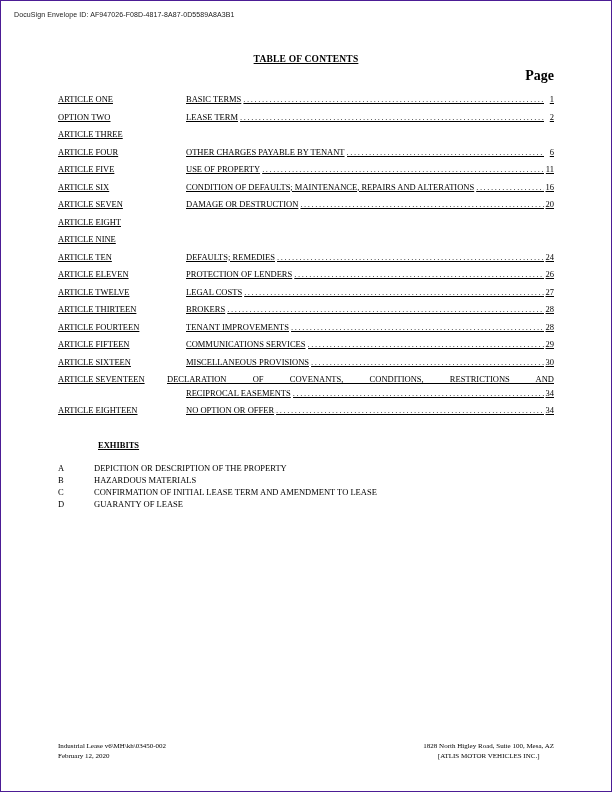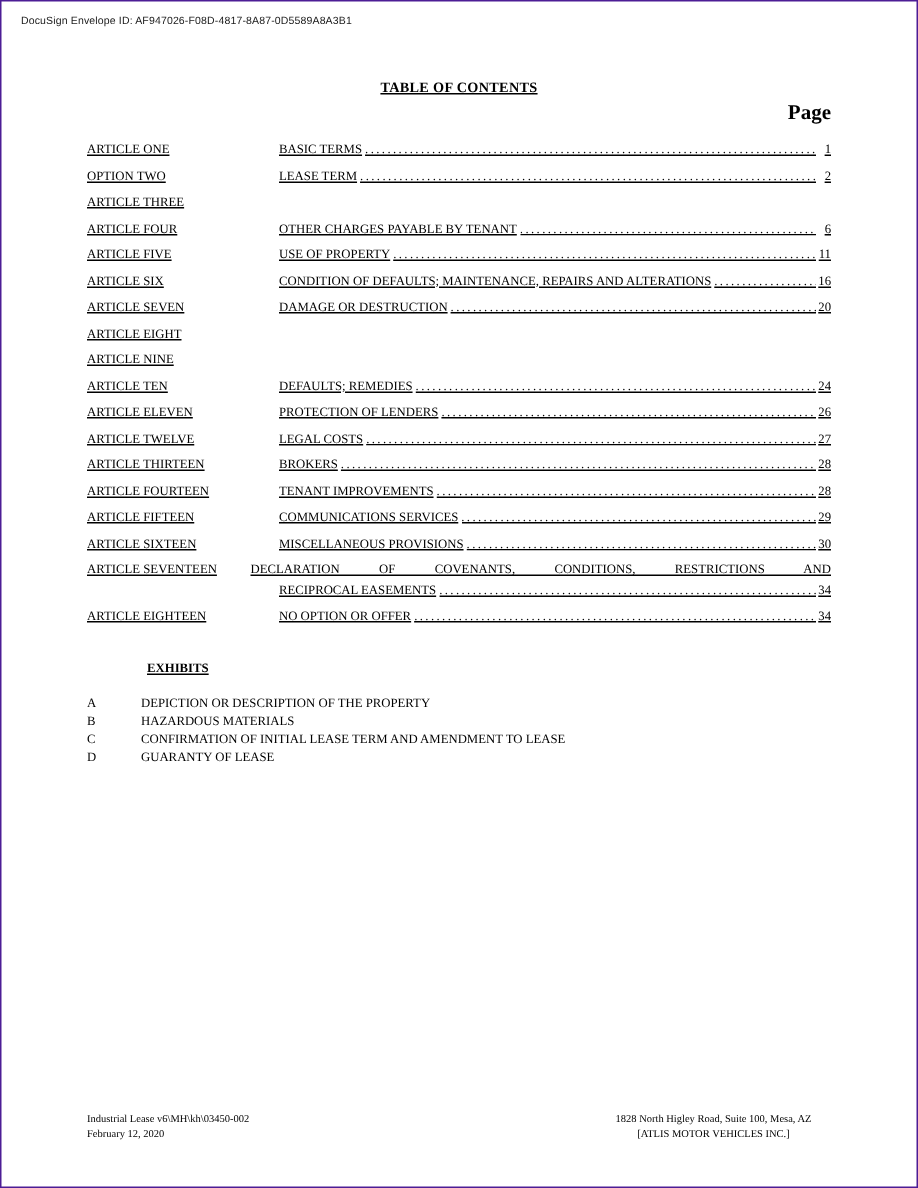--- a/index.html
+++ b/index.html
@@ -126,21 +126,21 @@
   }
   .exhibit-letter {
     flex: 0 0 36px;
   }
   .exhibit-title {
     flex: 1 1 auto;
   }
   .footer {
     position: absolute;
     left: 57px;
-    right: 70px;
+    right: 57px;
     bottom: 30px;
     display: flex;
     justify-content: space-between;
     font-size: 7px;
     line-height: 10px;
   }
   .footer-right {
     text-align: center;
   }
 </style>

